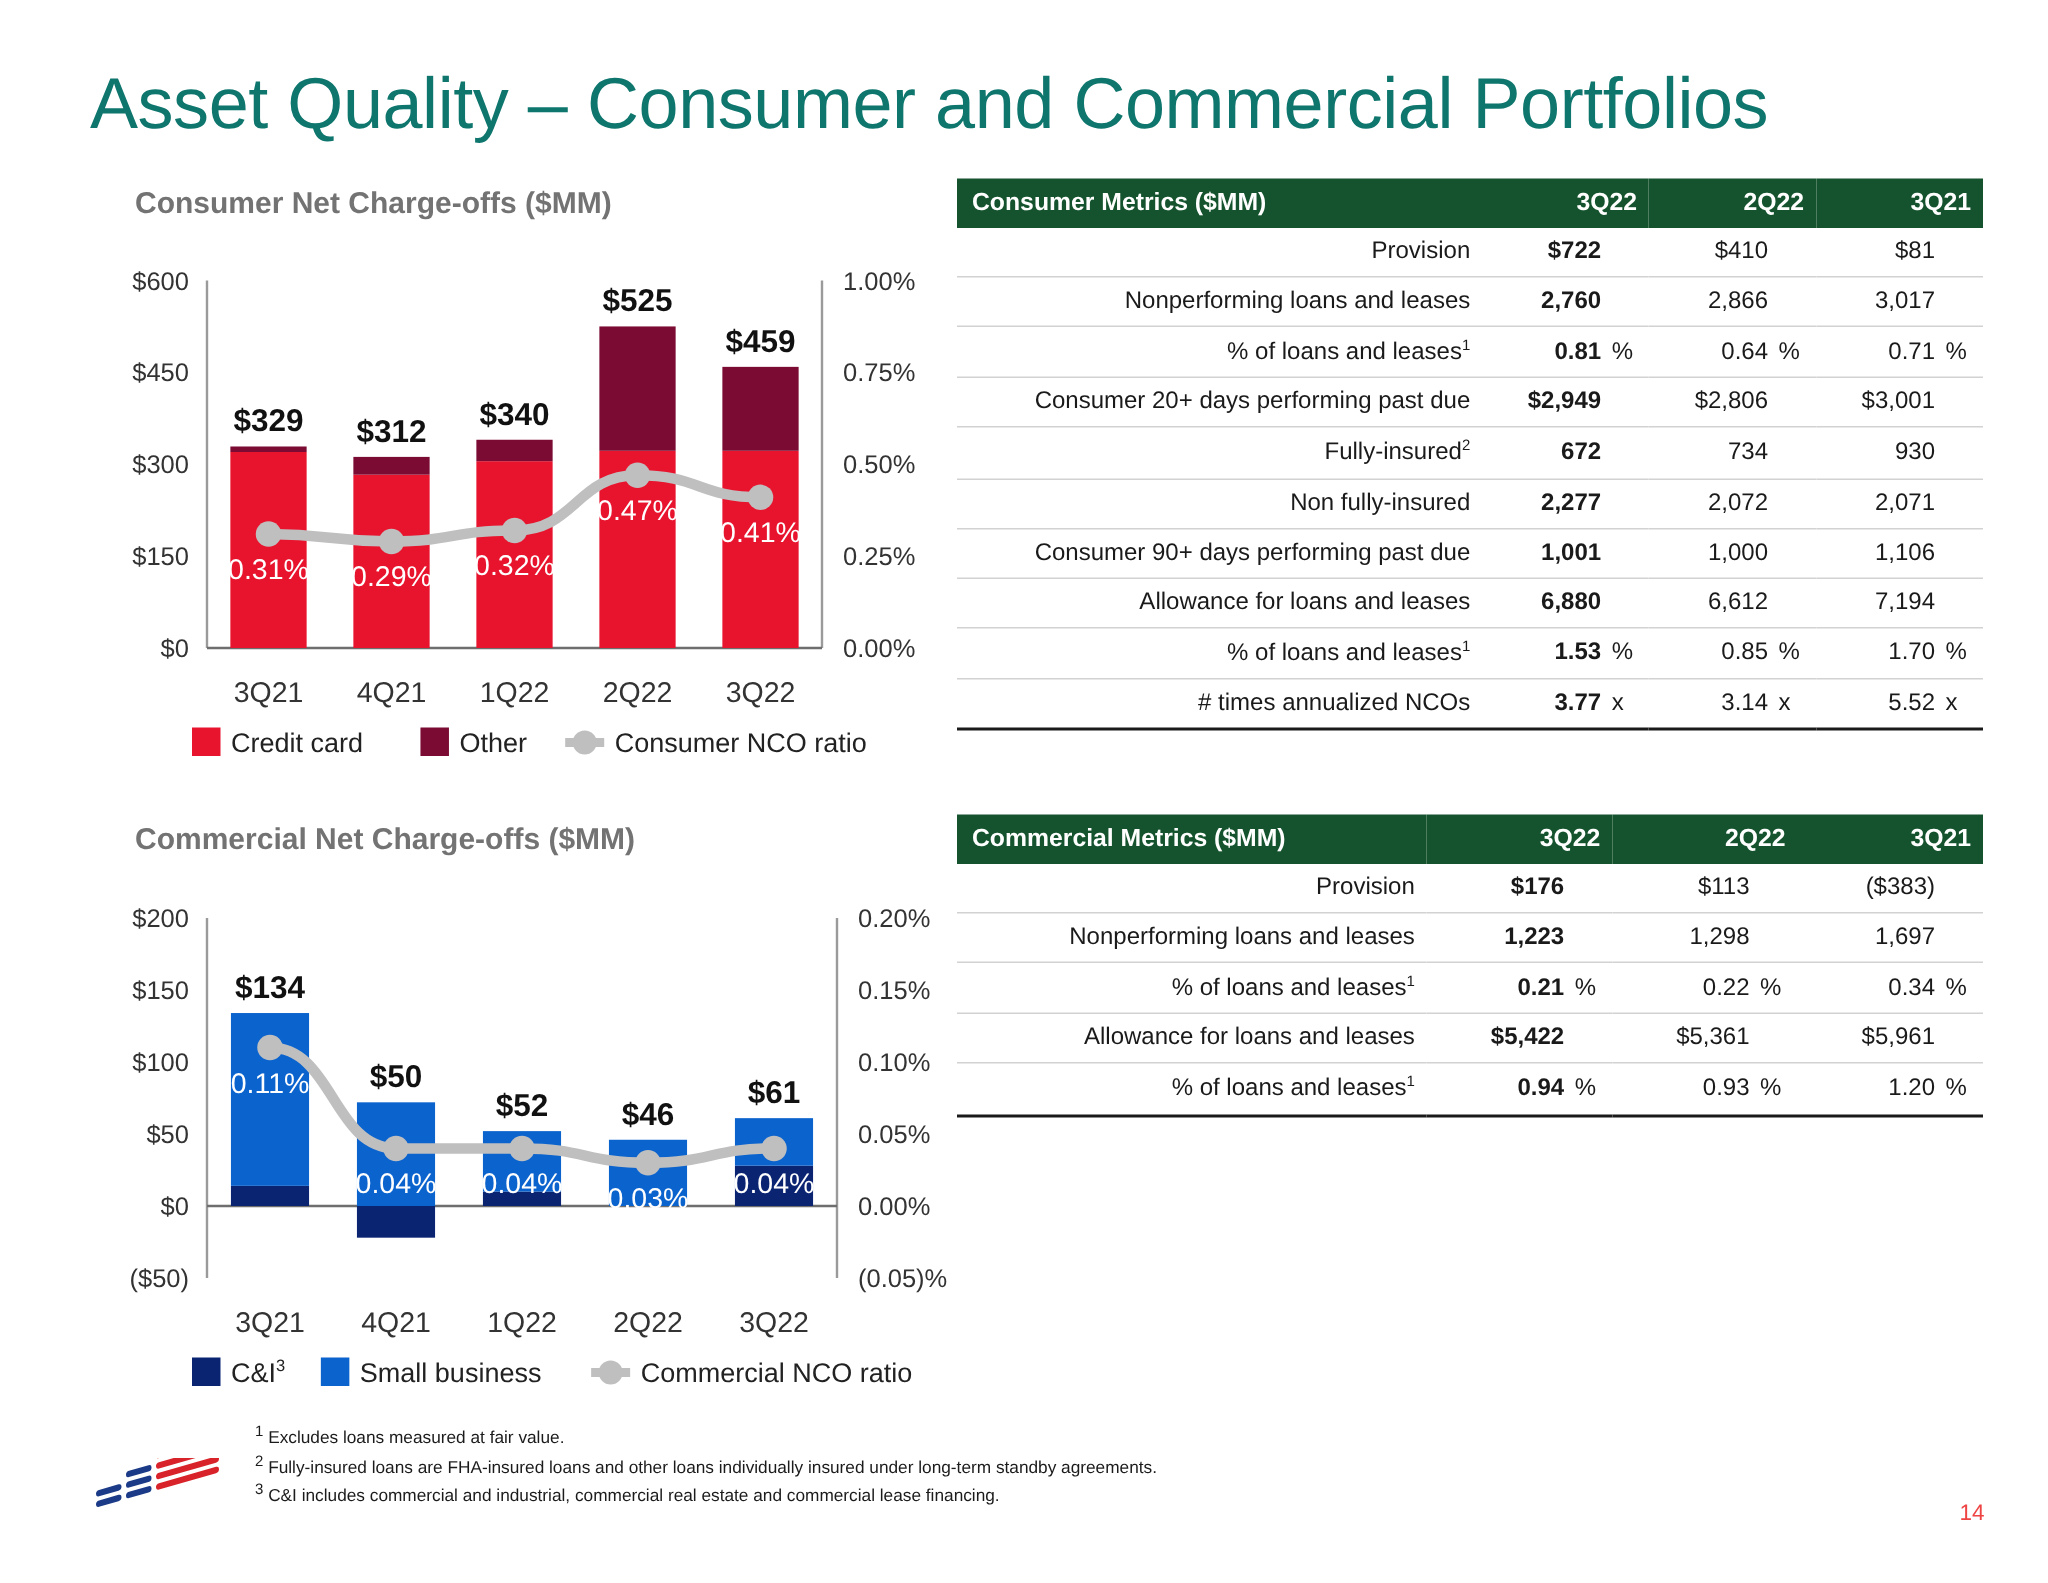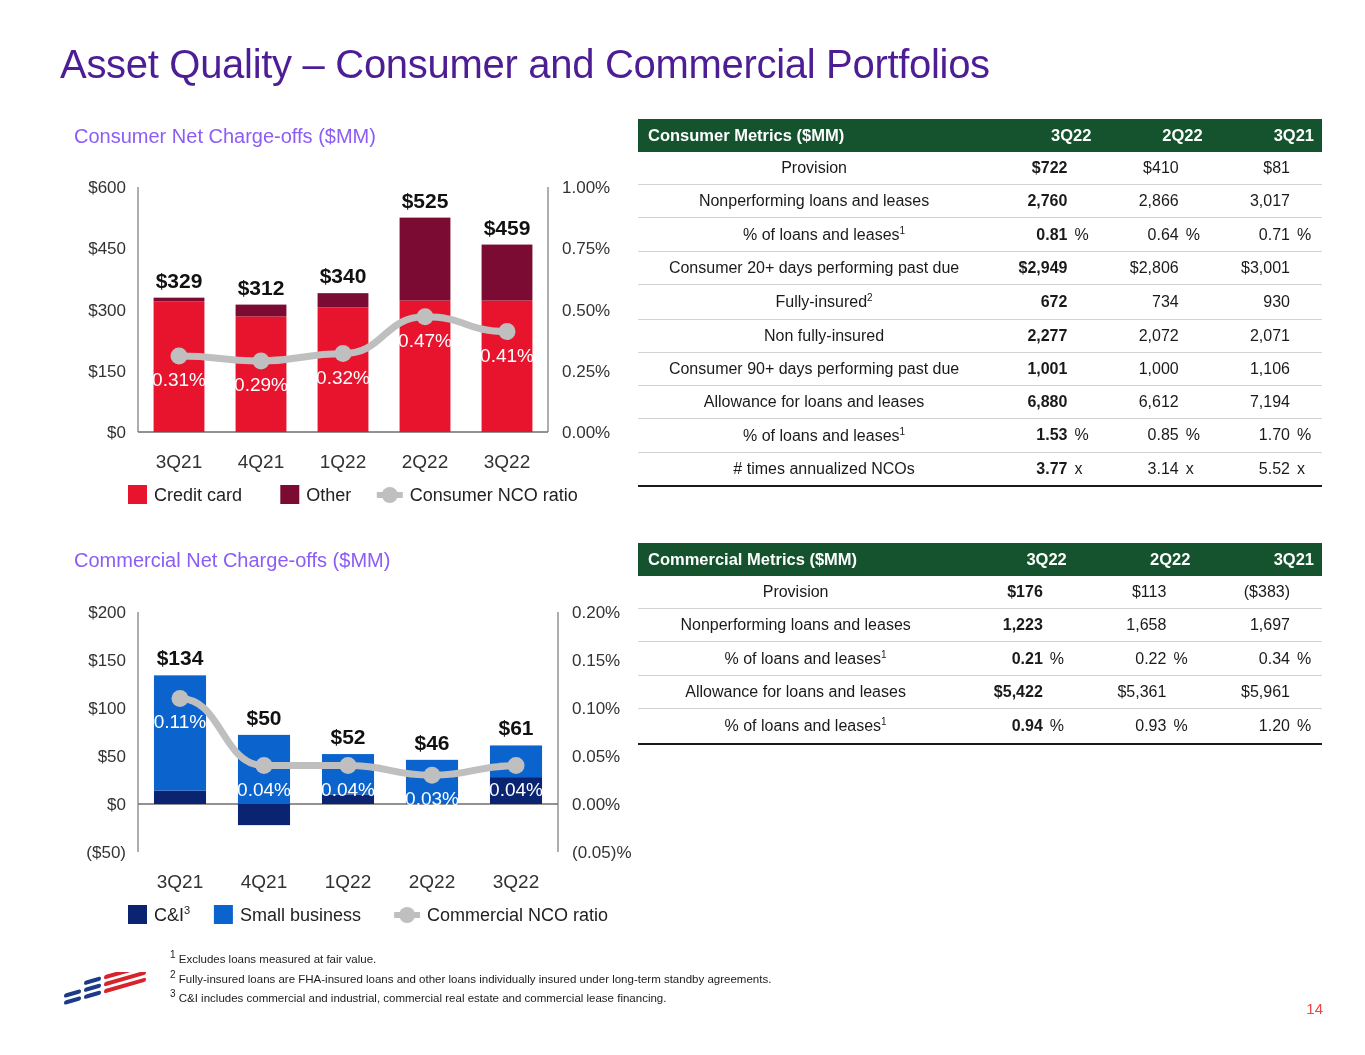--- a/index.html
+++ b/index.html
@@ -6,28 +6,29 @@
   body{
     width:1365px;height:1055px;background:#ffffff;
     font-family:"Liberation Sans", sans-serif;
     color:#1a1a1a;position:relative;overflow:hidden;
   }
   .slide{position:absolute;inset:0;}
 
   
   .slide-title{
     position:absolute;left:60px;top:42px;
-    font-size:40px;font-weight:400;color:#4c1d95;
+    font-size:48px;font-weight:400;color:#0f766e;
     letter-spacing:-0.3px;white-space:nowrap;
   }
 
   
   .sec-head{
-    position:absolute;font-size:20px;font-weight:normal;color:#8b5cf6;
+    position:absolute;font-size:20px;font-weight:bold;color:#737373;
     white-space:nowrap;
+    margin-left:16px;
   }
   #consumer-head{left:74px;top:125px;}
   #commercial-head{left:74px;top:549px;}
 
   
   .chart{position:absolute;}
   #consumer-chart{left:60px;top:165px;width:570px;height:355px;}
   #commercial-chart{left:60px;top:590px;width:580px;height:350px;}
   .chart svg{display:block;}
 
@@ -37,21 +38,21 @@
   #commercial-table{left:638px;top:543px;width:684px;}
   .tbl th{
     background:#14532d;color:#ffffff;font-size:16.5px;font-weight:bold;
     padding:7px 8px;text-align:right;white-space:nowrap;
   }
   .tbl th.lbl{text-align:left;padding-left:10px;}
   .tbl td{
     font-size:16px;padding:7px 8px;border-bottom:1px solid #d2d2d2;
     text-align:right;white-space:nowrap;color:#1a1a1a;
   }
-  .tbl td.lbl{text-align:center;padding-left:10px;}
+  .tbl td.lbl{text-align:right;padding-left:10px;}
   .tbl td.indent{padding-left:30px;}
   .tbl td.cur{font-weight:bold;}
   .tbl tr.last td{border-bottom:2.5px solid #1a1a1a;}
   .tbl .unit{display:inline-block;width:17px;text-align:left;
              margin-left:7px;font-weight:normal;}
   .tbl .val{display:inline-block;min-width:58px;text-align:right;}
   sup{font-size:10px;vertical-align:super;}
 
   
   .footnotes{
@@ -272,21 +273,21 @@
       <tbody>
         <tr>
           <td class="lbl">Provision</td>
           <td class="cur"><span class="val">$176</span><span class="unit"></span></td>
           <td class=""><span class="val">$113</span><span class="unit"></span></td>
           <td class=""><span class="val">($383)</span><span class="unit"></span></td>
         </tr>
         <tr>
           <td class="lbl">Nonperforming loans and leases</td>
           <td class="cur"><span class="val">1,223</span><span class="unit"></span></td>
-          <td class=""><span class="val">1,658</span><span class="unit"></span></td>
+          <td class=""><span class="val">1,298</span><span class="unit"></span></td>
           <td class=""><span class="val">1,697</span><span class="unit"></span></td>
         </tr>
         <tr>
           <td class="lbl indent">% of loans and leases<sup>1</sup></td>
           <td class="cur"><span class="val">0.21</span><span class="unit">%</span></td>
           <td class=""><span class="val">0.22</span><span class="unit">%</span></td>
           <td class=""><span class="val">0.34</span><span class="unit">%</span></td>
         </tr>
         <tr>
           <td class="lbl">Allowance for loans and leases</td>

